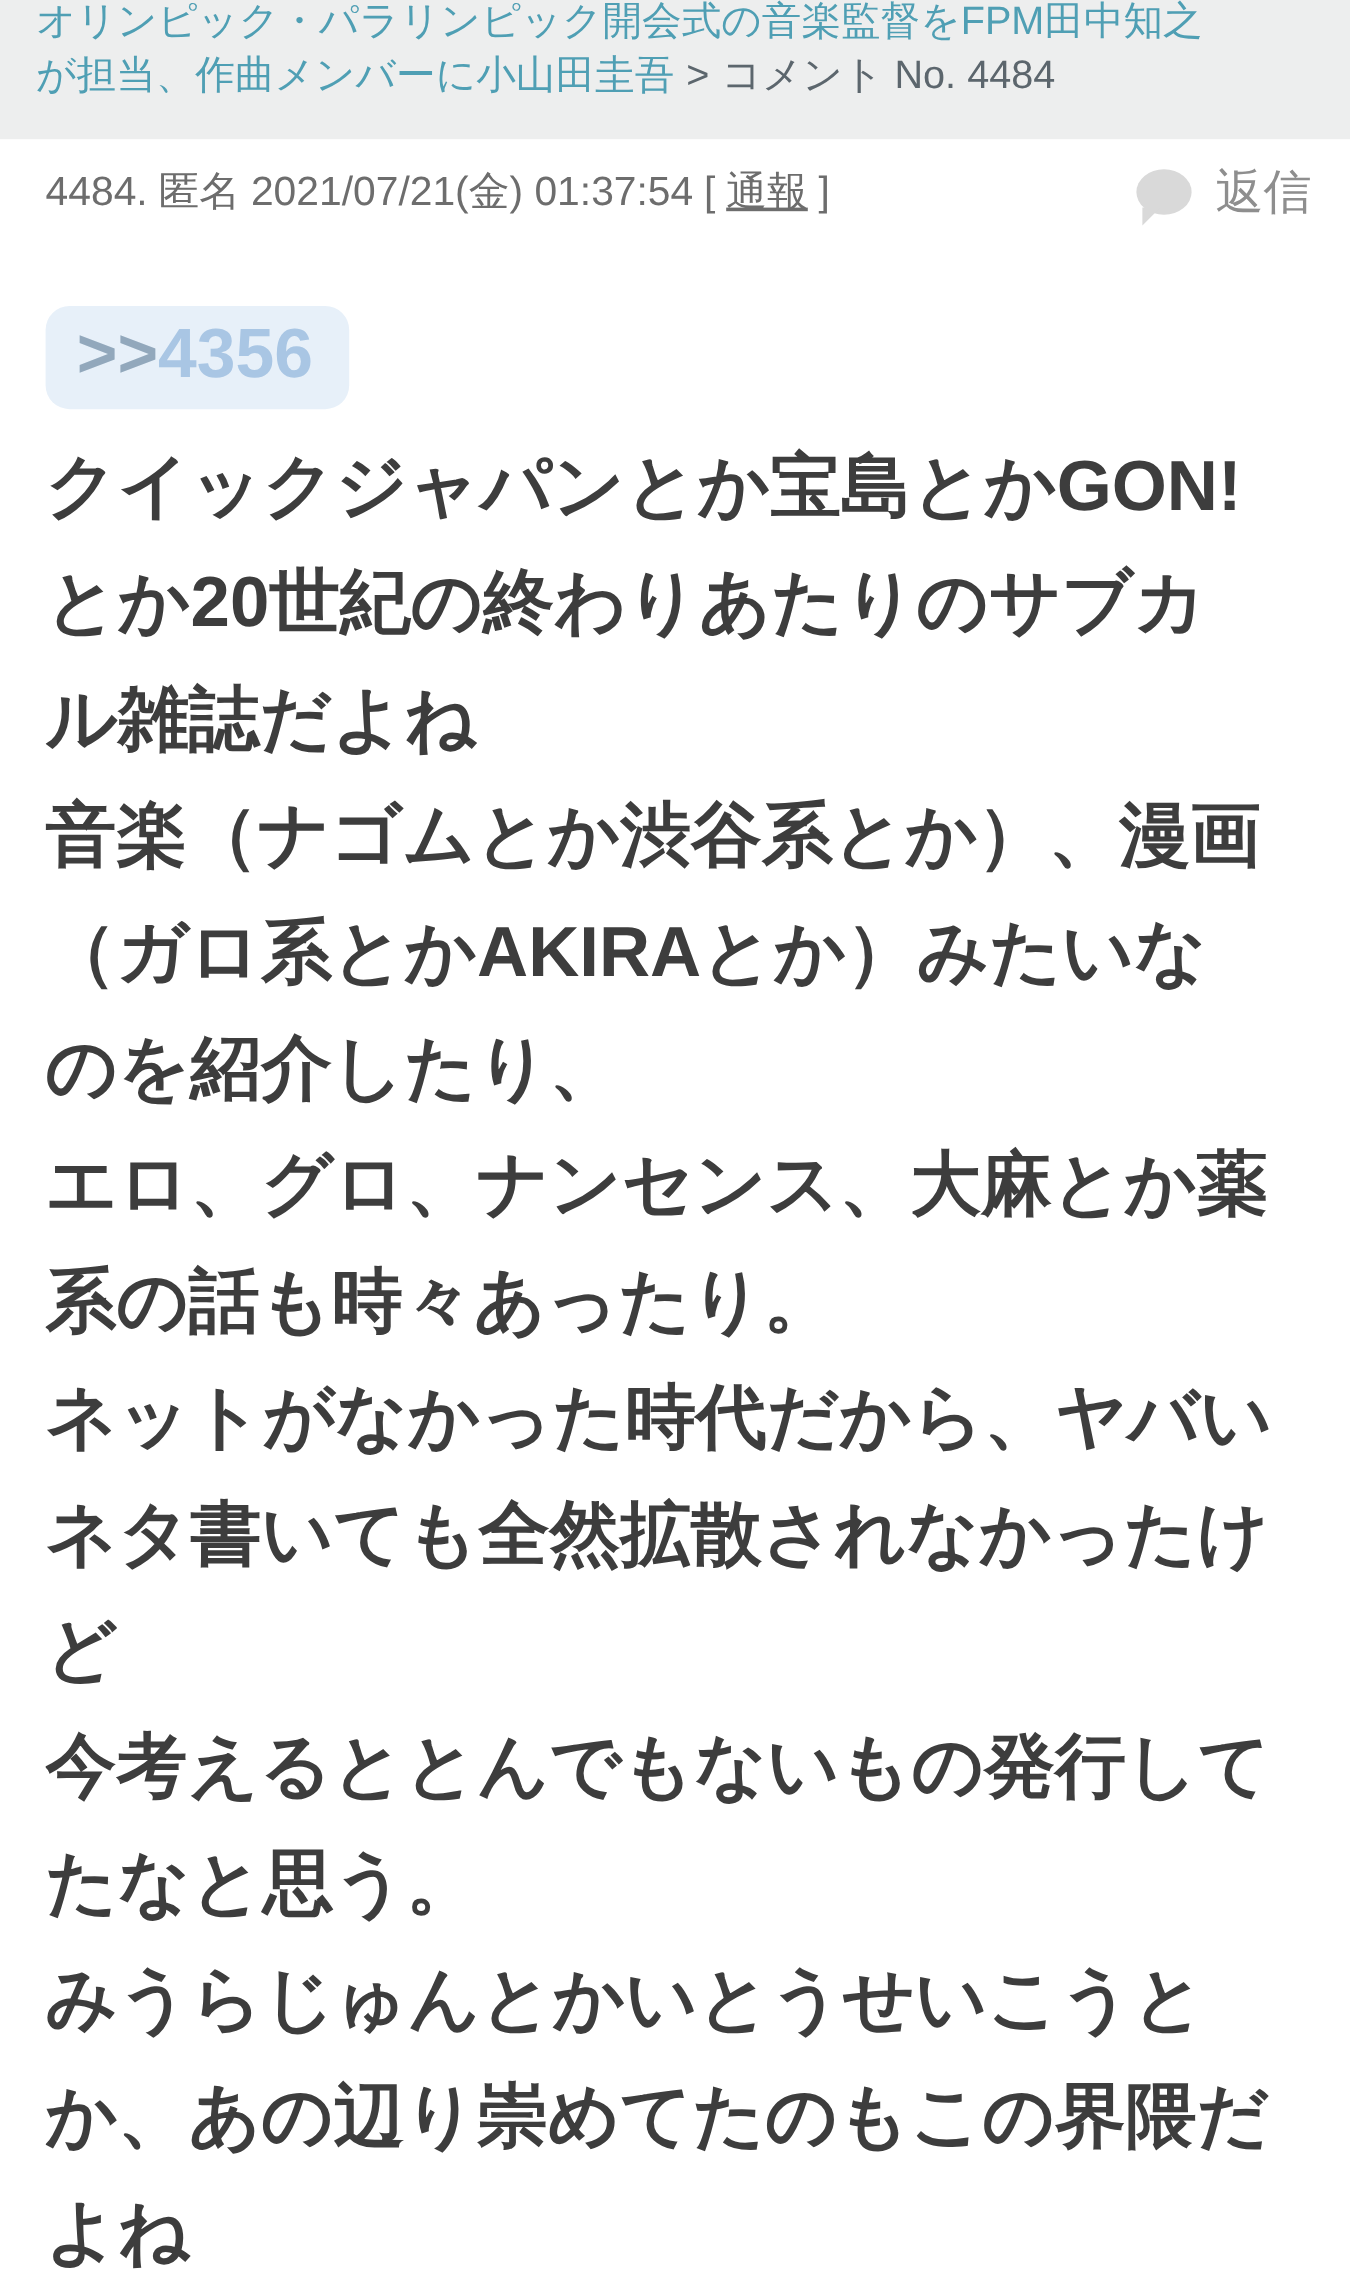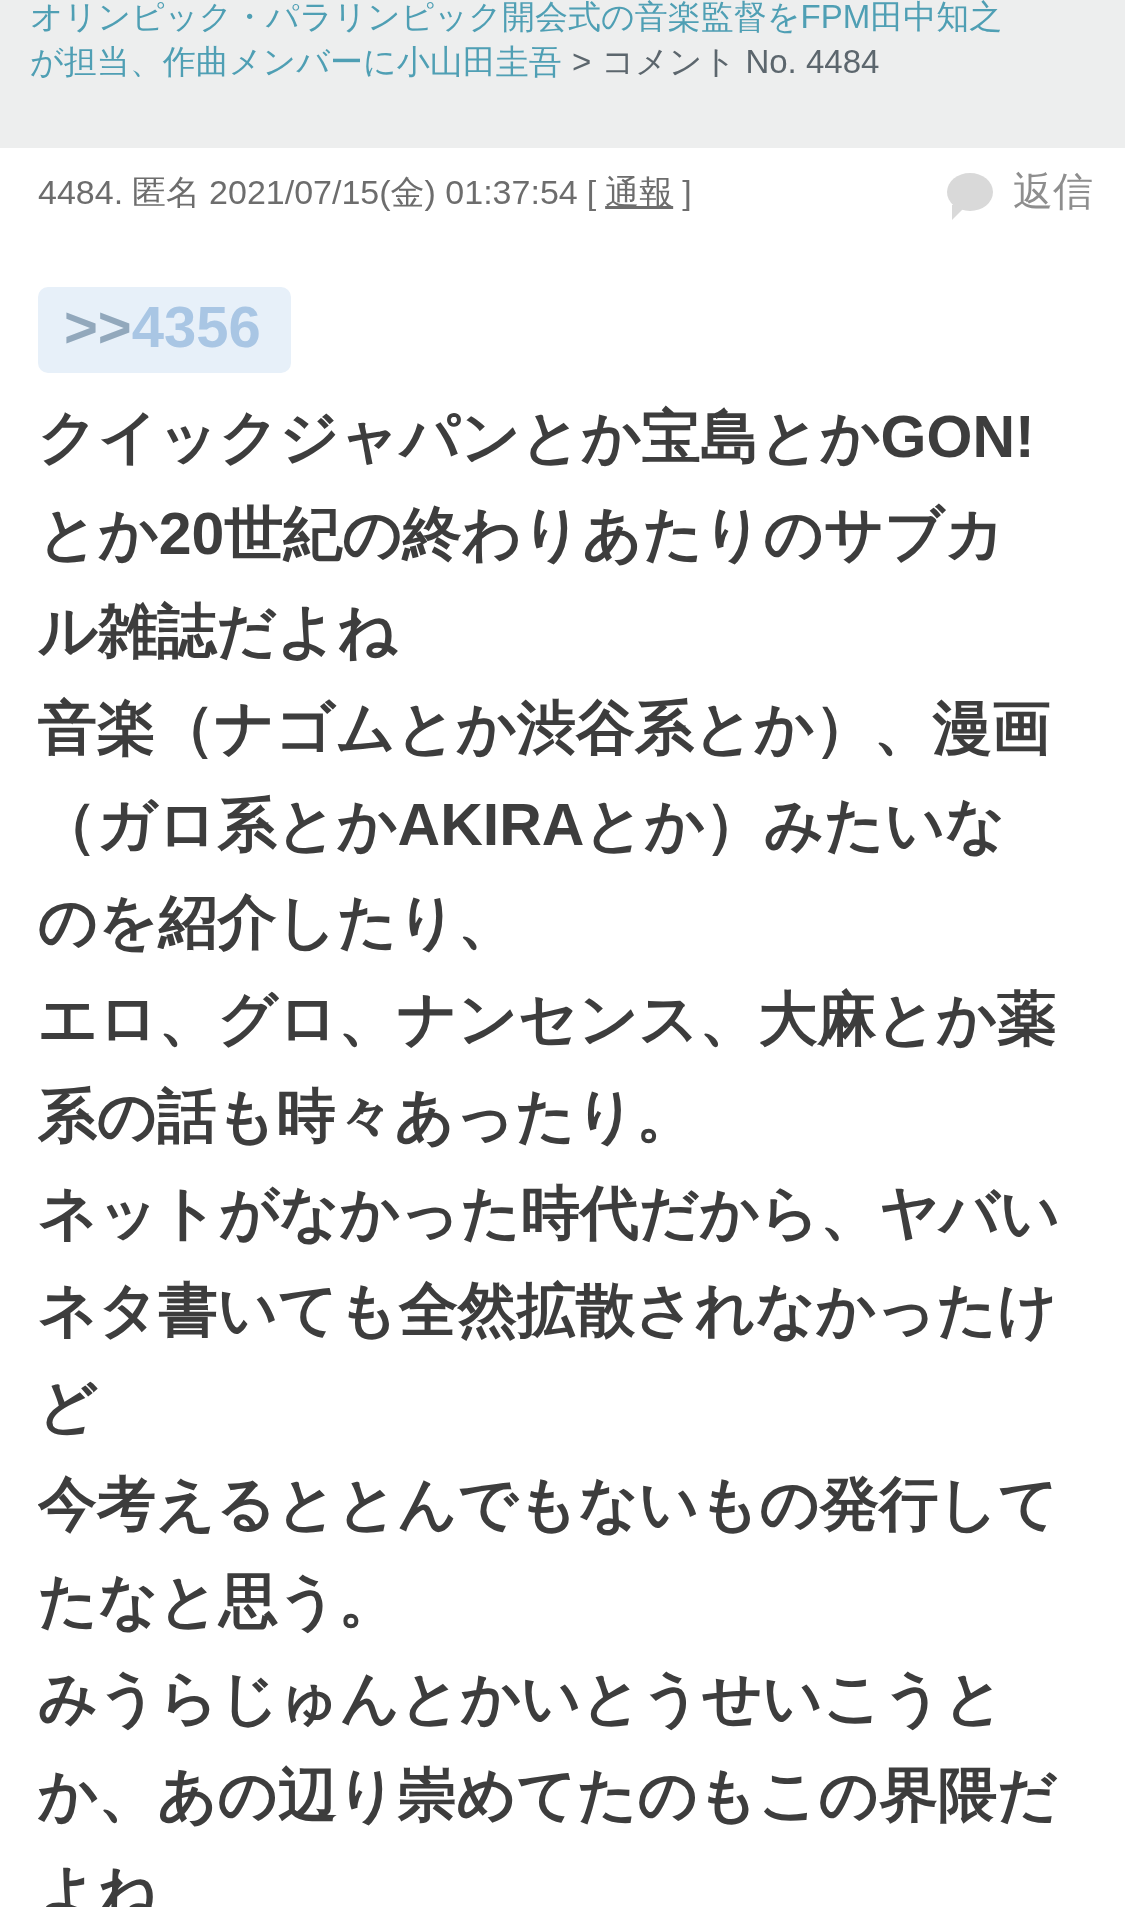--- a/index.html
+++ b/index.html
@@ -1,21 +1,21 @@
 <!DOCTYPE html>
 <html lang="ja" style="--breadcrumb-bg: #edeeee; --link-teal: #4f9fb4; --crumb-text: #5c666d; --meta-text: #6d6d6d; --reply-text: #8e8e8e; --bubble-gray: #d9d9d9; --anchor-bg: #e7f0f9; --anchor-prefix: #92a8bc; --anchor-number: #a9c6e4; --body-text: #3d3d3d;"><head>
 <meta charset="utf-8">
 <style>
   * { margin:0; padding:0; box-sizing:border-box; }
   html,body { width:1125px; height:1907px; overflow:hidden; background:#ffffff;
               font-family:"Liberation Sans","DejaVu Sans",sans-serif; }
 
   
   .breadcrumb {
-    height:148px; background:var(--breadcrumb-bg,#edeeee);
+    height:116px; background:var(--breadcrumb-bg,#edeeee);
     padding:0 30px; overflow:hidden;
   }
   .breadcrumb-inner { margin-top:-6px; font-size:33px; line-height:45px; }
   .topic-link { color:var(--link-teal,#4f9fb4); text-decoration:none; cursor:pointer; }
   .crumb-sep { color:var(--crumb-text,#5c666d); margin:0 10px; }
   .crumb-current { color:var(--crumb-text,#5c666d);text-align:right; }
 
   
   .meta-row {
     display:flex; justify-content:space-between; align-items:center;
@@ -36,21 +36,21 @@
   }
   .bubble::after {
     content:""; position:absolute; left:5px; bottom:-9px;
     border-top:15px solid var(--bubble-gray,#d9d9d9);
     border-right:15px solid transparent;
   }
 
   
   .anchor-chip {
     display:inline-block; margin:68px 0 0 38px; padding:6px 30px 12px 26px;
-    background:var(--anchor-bg,#e7f0f9); border-radius:10px;
+    background:var(--anchor-bg,#e7f0f9); border-radius:20px;
     font-size:58px; font-weight:700; line-height:68px;
     text-decoration:none; cursor:pointer; white-space:nowrap;
   }
   .anchor-prefix { color:var(--anchor-prefix,#92a8bc); }
   .anchor-number { color:var(--anchor-number,#a9c6e4); }
 
   
   .comment-body {
     margin:16px 20px 0 38px;
     font-size:59px; line-height:97px; font-weight:700;
@@ -64,21 +64,21 @@
 <div>
 
   <div class="breadcrumb">
     <div class="breadcrumb-inner">
       <a class="topic-link"><span>オリンピック・パラリンピック開会式の音楽監督をFPM田中知之</span><br><span>が担当、作曲メンバーに小山田圭吾</span></a><span class="crumb-sep">&gt;</span><span class="crumb-current">コメント No. 4484</span>
     </div>
   </div>
 
   <div class="meta-row">
     <div class="meta-left">
-      <span>4484.</span><span>匿名</span><span>2021/07/15(金) 01:37:54</span><span class="report-link"><span>[</span><span class="report-label">通報</span><span>]</span></span>
+      <span>4484.</span><span>匿名</span><span>2021/07/21(金) 01:37:54</span><span class="report-link"><span>[</span><span class="report-label">通報</span><span>]</span></span>
     </div>
     <button class="reply-btn">
       <span class="bubble"></span>
       <span>返信</span>
     </button>
   </div>
 
   <div>
     <a class="anchor-chip"><span class="anchor-prefix">&gt;&gt;</span><span class="anchor-number">4356</span></a>
   </div>

